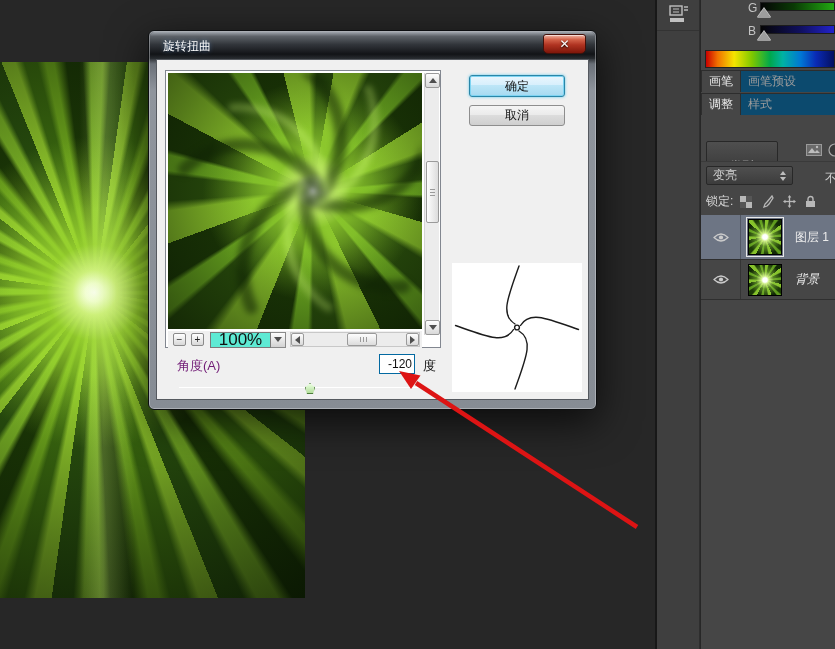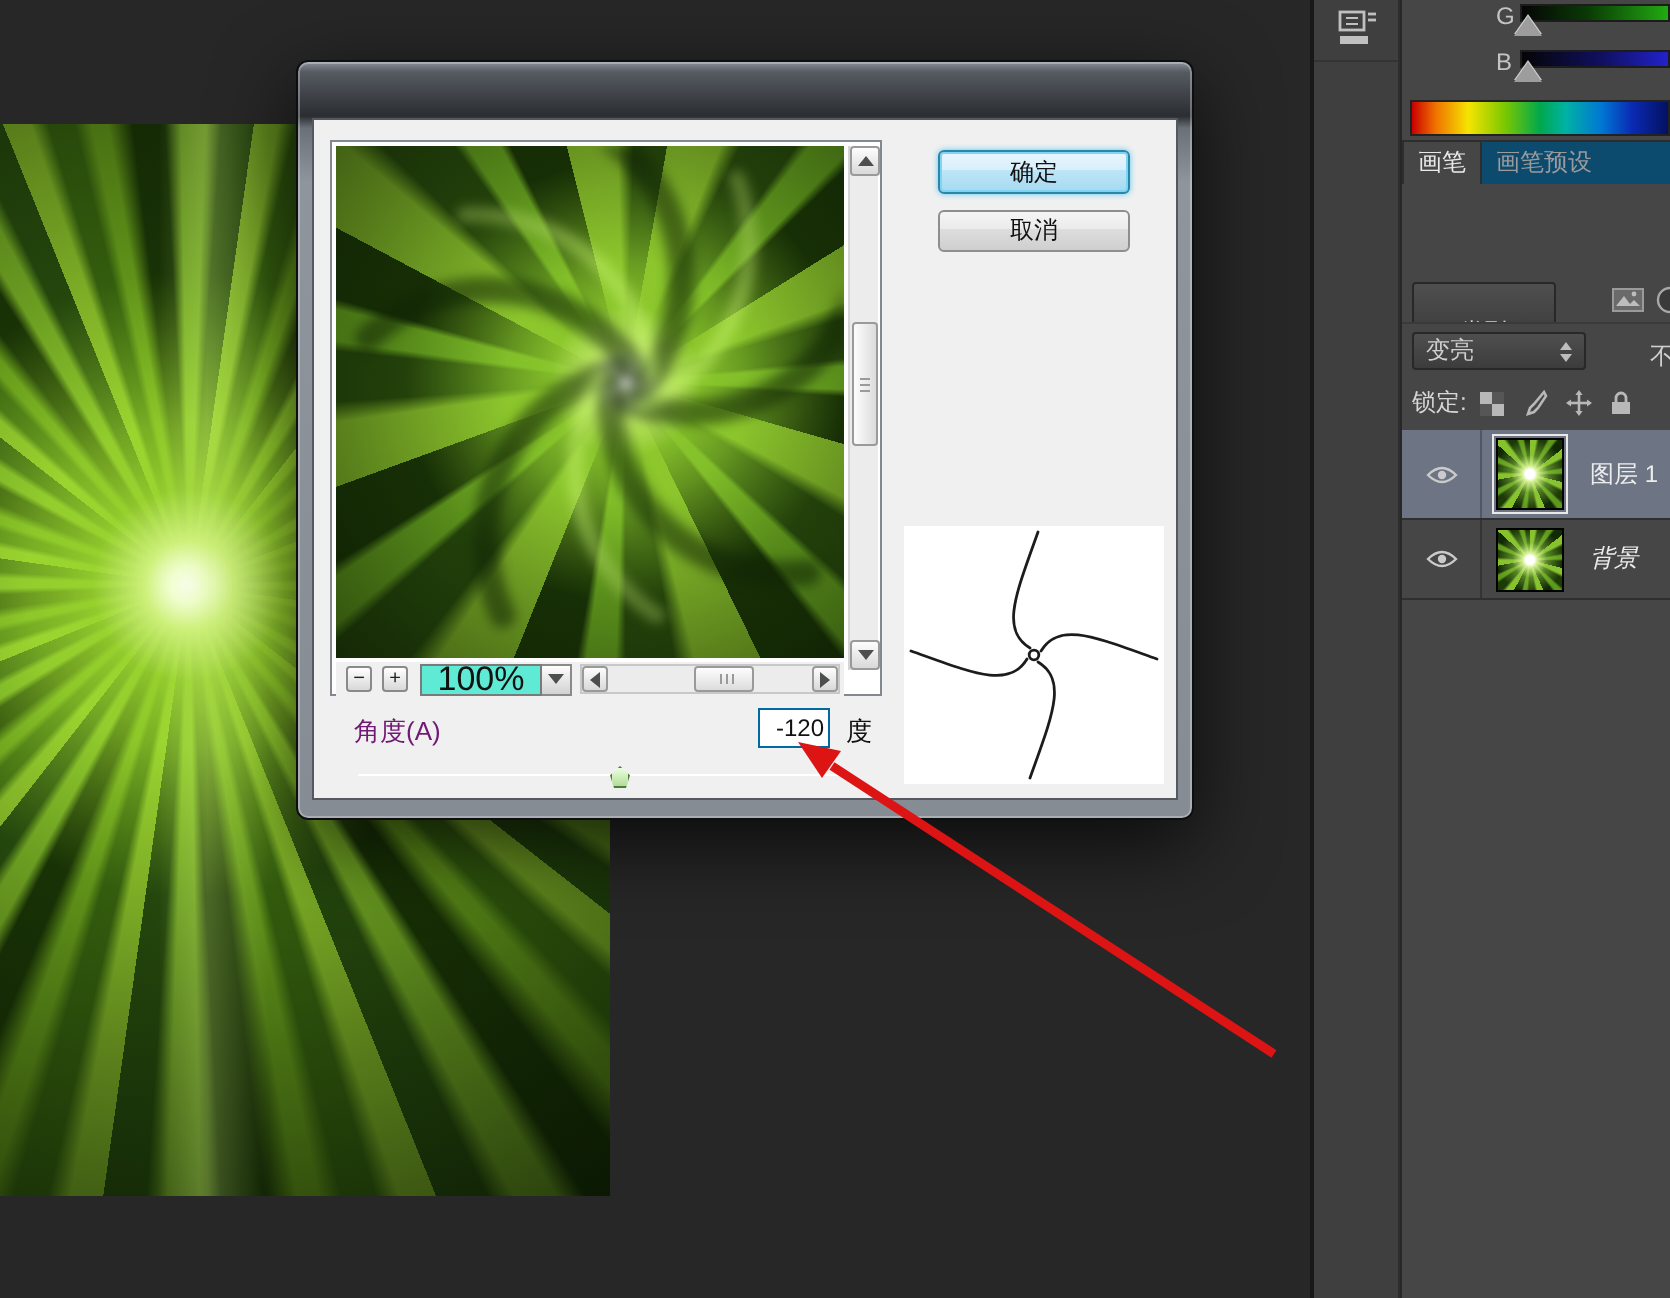--- a/index.html
+++ b/index.html
@@ -203,20 +203,28 @@
     <div class="spectrum-bar"></div>
 
     <div class="tab-row tab-row-1">
       <div class="tab active">
           <span>画笔</span>
         </div>
       <div class="tab">
           <span>画笔预设</span>
         </div>
     </div>
+    <div class="tab-row tab-row-2">
+      <div class="tab active">
+          <span>调整</span>
+        </div>
+      <div class="tab">
+          <span>样式</span>
+        </div>
+    </div>
 
     <div class="filter-row">
       <div class="dropdown filter-dropdown">
         <svg class="icon-svg" width="10" height="10" viewBox="0 0 10 10">
           <circle cx="4" cy="4" r="2.8" fill="none" stroke="#d8d8d8" stroke-width="1.3"></circle>
           <line x1="6.2" y1="6.2" x2="9" y2="9" stroke="#d8d8d8" stroke-width="1.3"></line>
         </svg>
         <span>类型</span>
         <span class="updown">
             <i class="up"></i>
@@ -288,20 +296,26 @@
           <path d="M1,5.5 Q8,-1.5 15,5.5 Q8,12.5 1,5.5 Z" fill="none" stroke="#cbcbcb" stroke-width="1.2"></path>
           <circle cx="8" cy="5.5" r="2.1" fill="#cbcbcb"></circle>
         </svg>
       </div>
       <div class="layer-thumb"></div>
       <span class="layer-name italic">背景</span>
     </div>
   </div>
 
   <div class="dialog">
+    <div class="dialog-titlebar">
+      <span class="dialog-title">旋转扭曲</span>
+      <div class="close-button">
+        <span>✕</span>
+      </div>
+    </div>
     <div class="dialog-client">
 
       <div class="preview-frame">
         <div class="preview-image">
           <svg width="254" height="256" viewBox="0 0 254 256">
             <g fill="none" stroke="rgba(18,40,5,0.55)" stroke-width="13" stroke-linecap="round">
               <path d="M150,112 C118,66 58,58 16,96"></path>
               <path d="M150,112 C118,66 58,58 16,96" transform="rotate(72 145 119)"></path>
               <path d="M150,112 C118,66 58,58 16,96" transform="rotate(144 145 119)"></path>
               <path d="M150,112 C118,66 58,58 16,96" transform="rotate(216 145 119)"></path>

